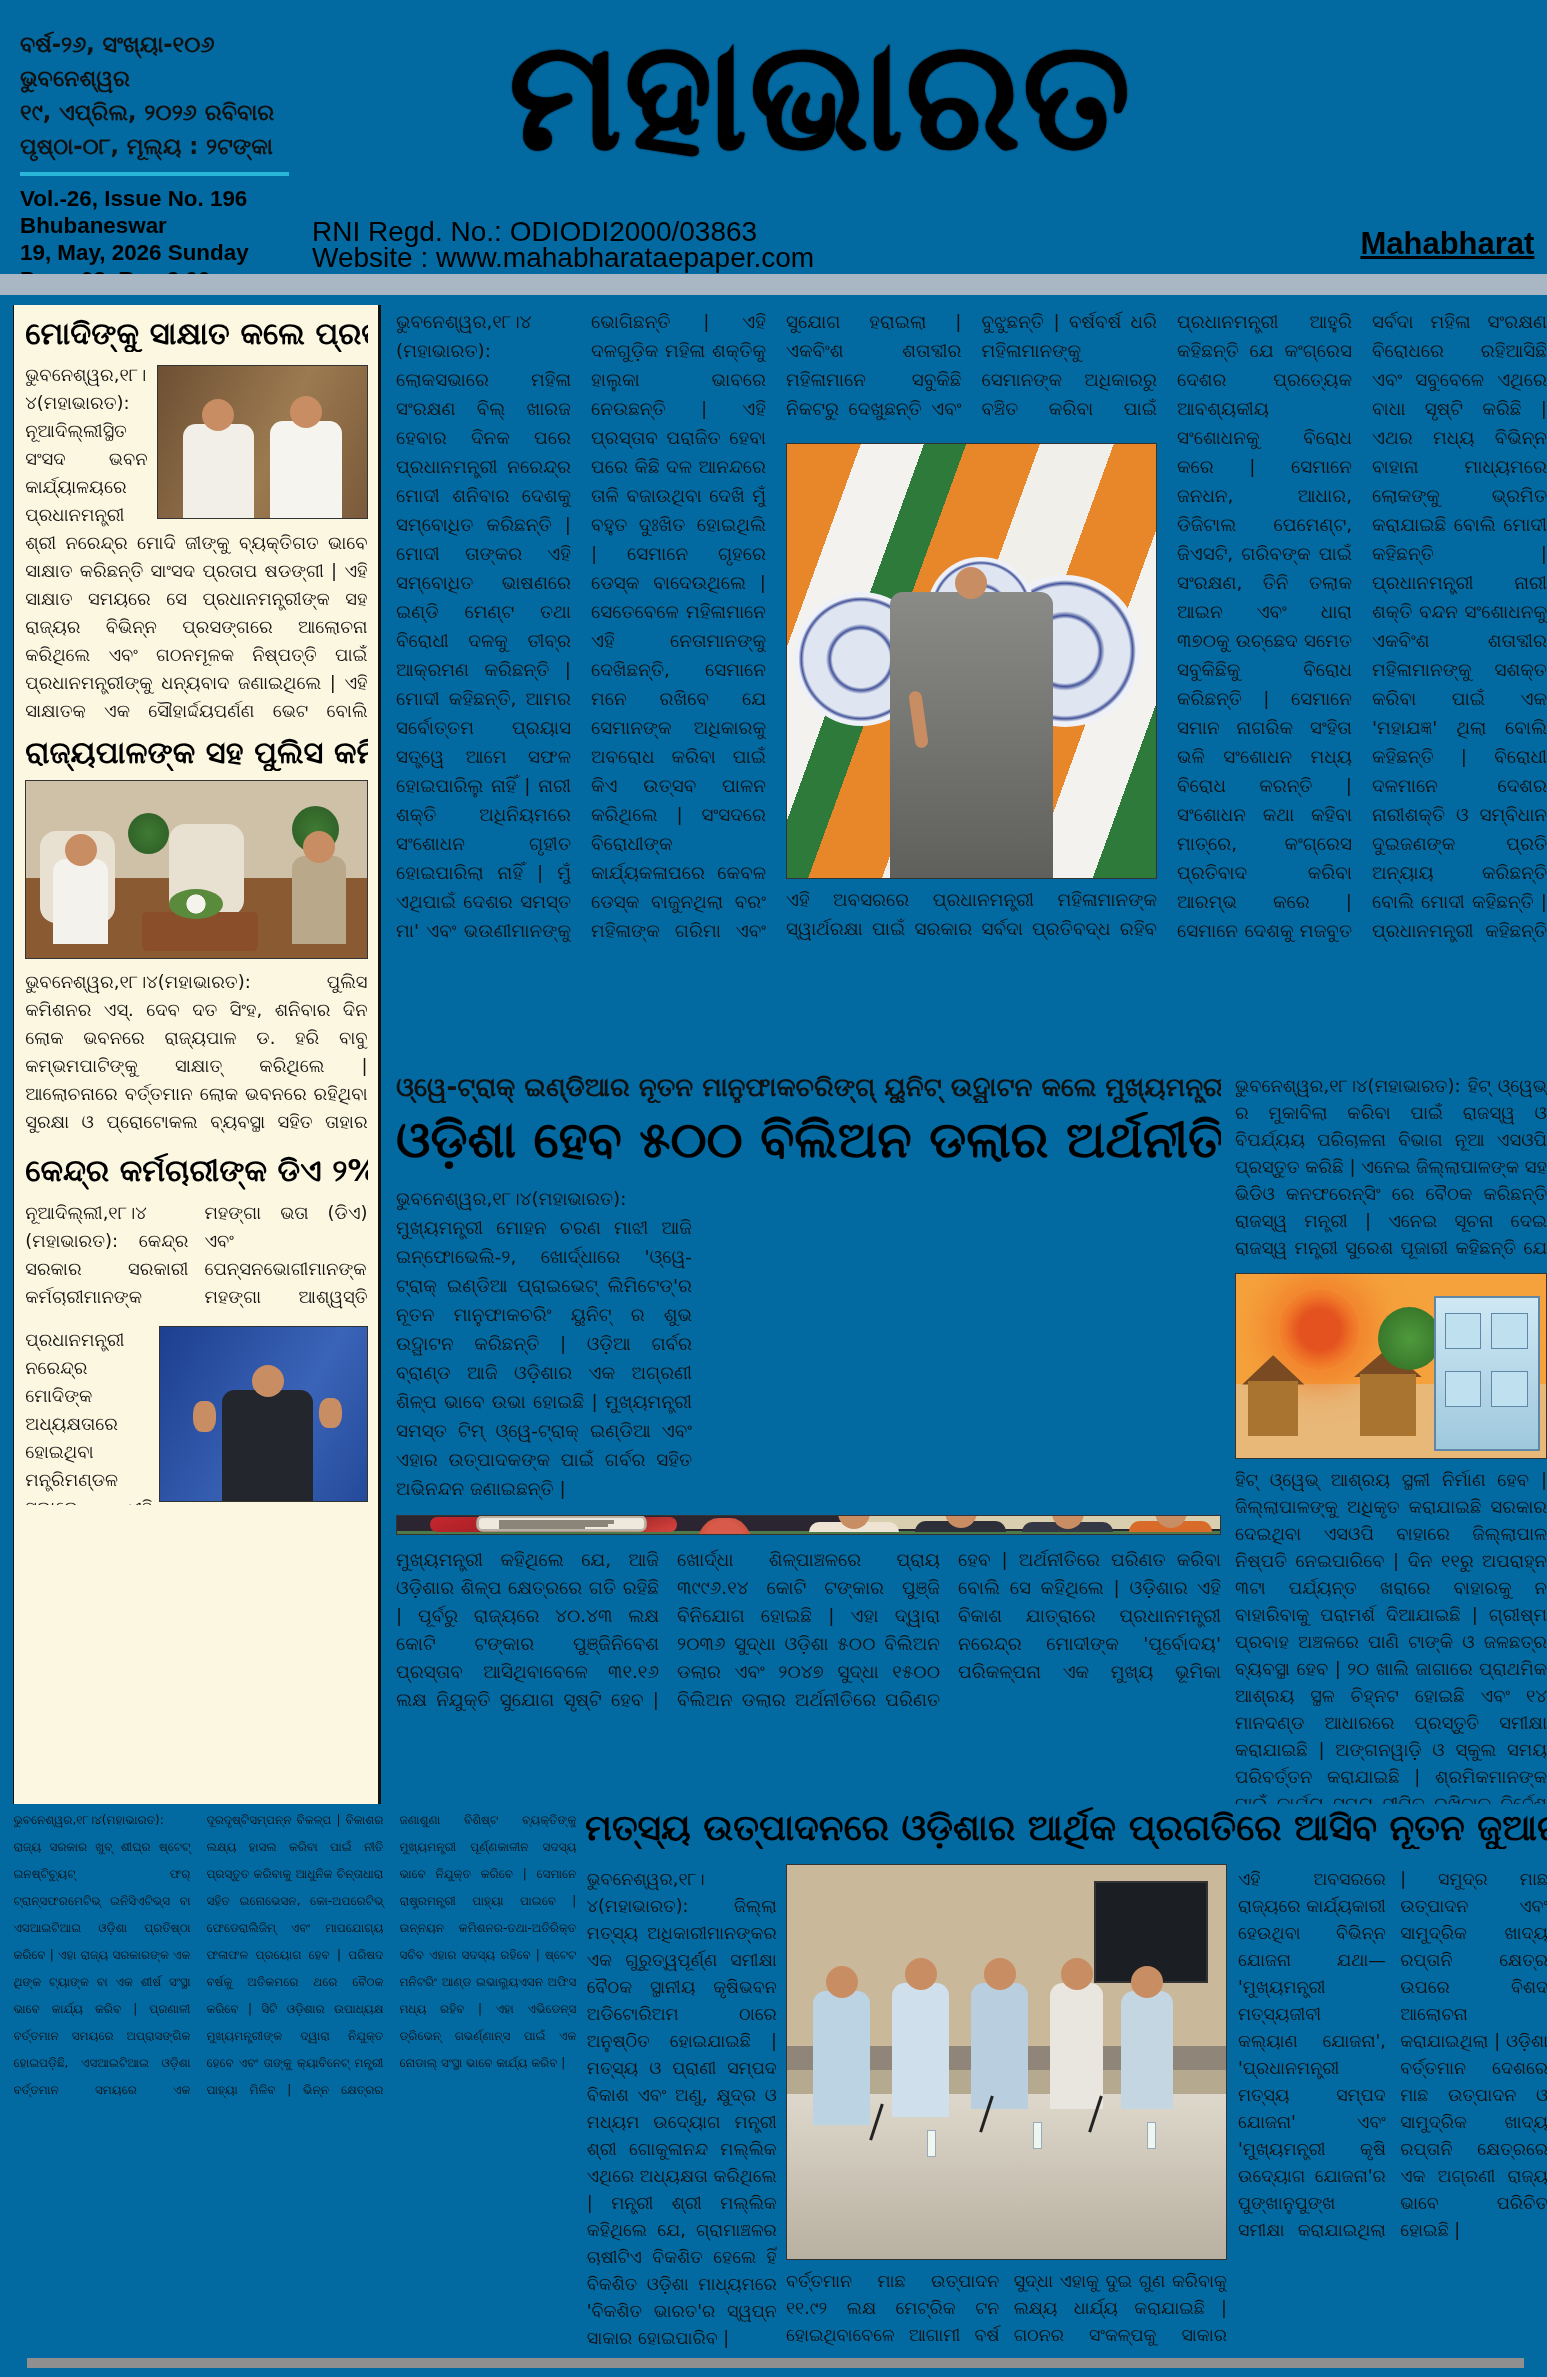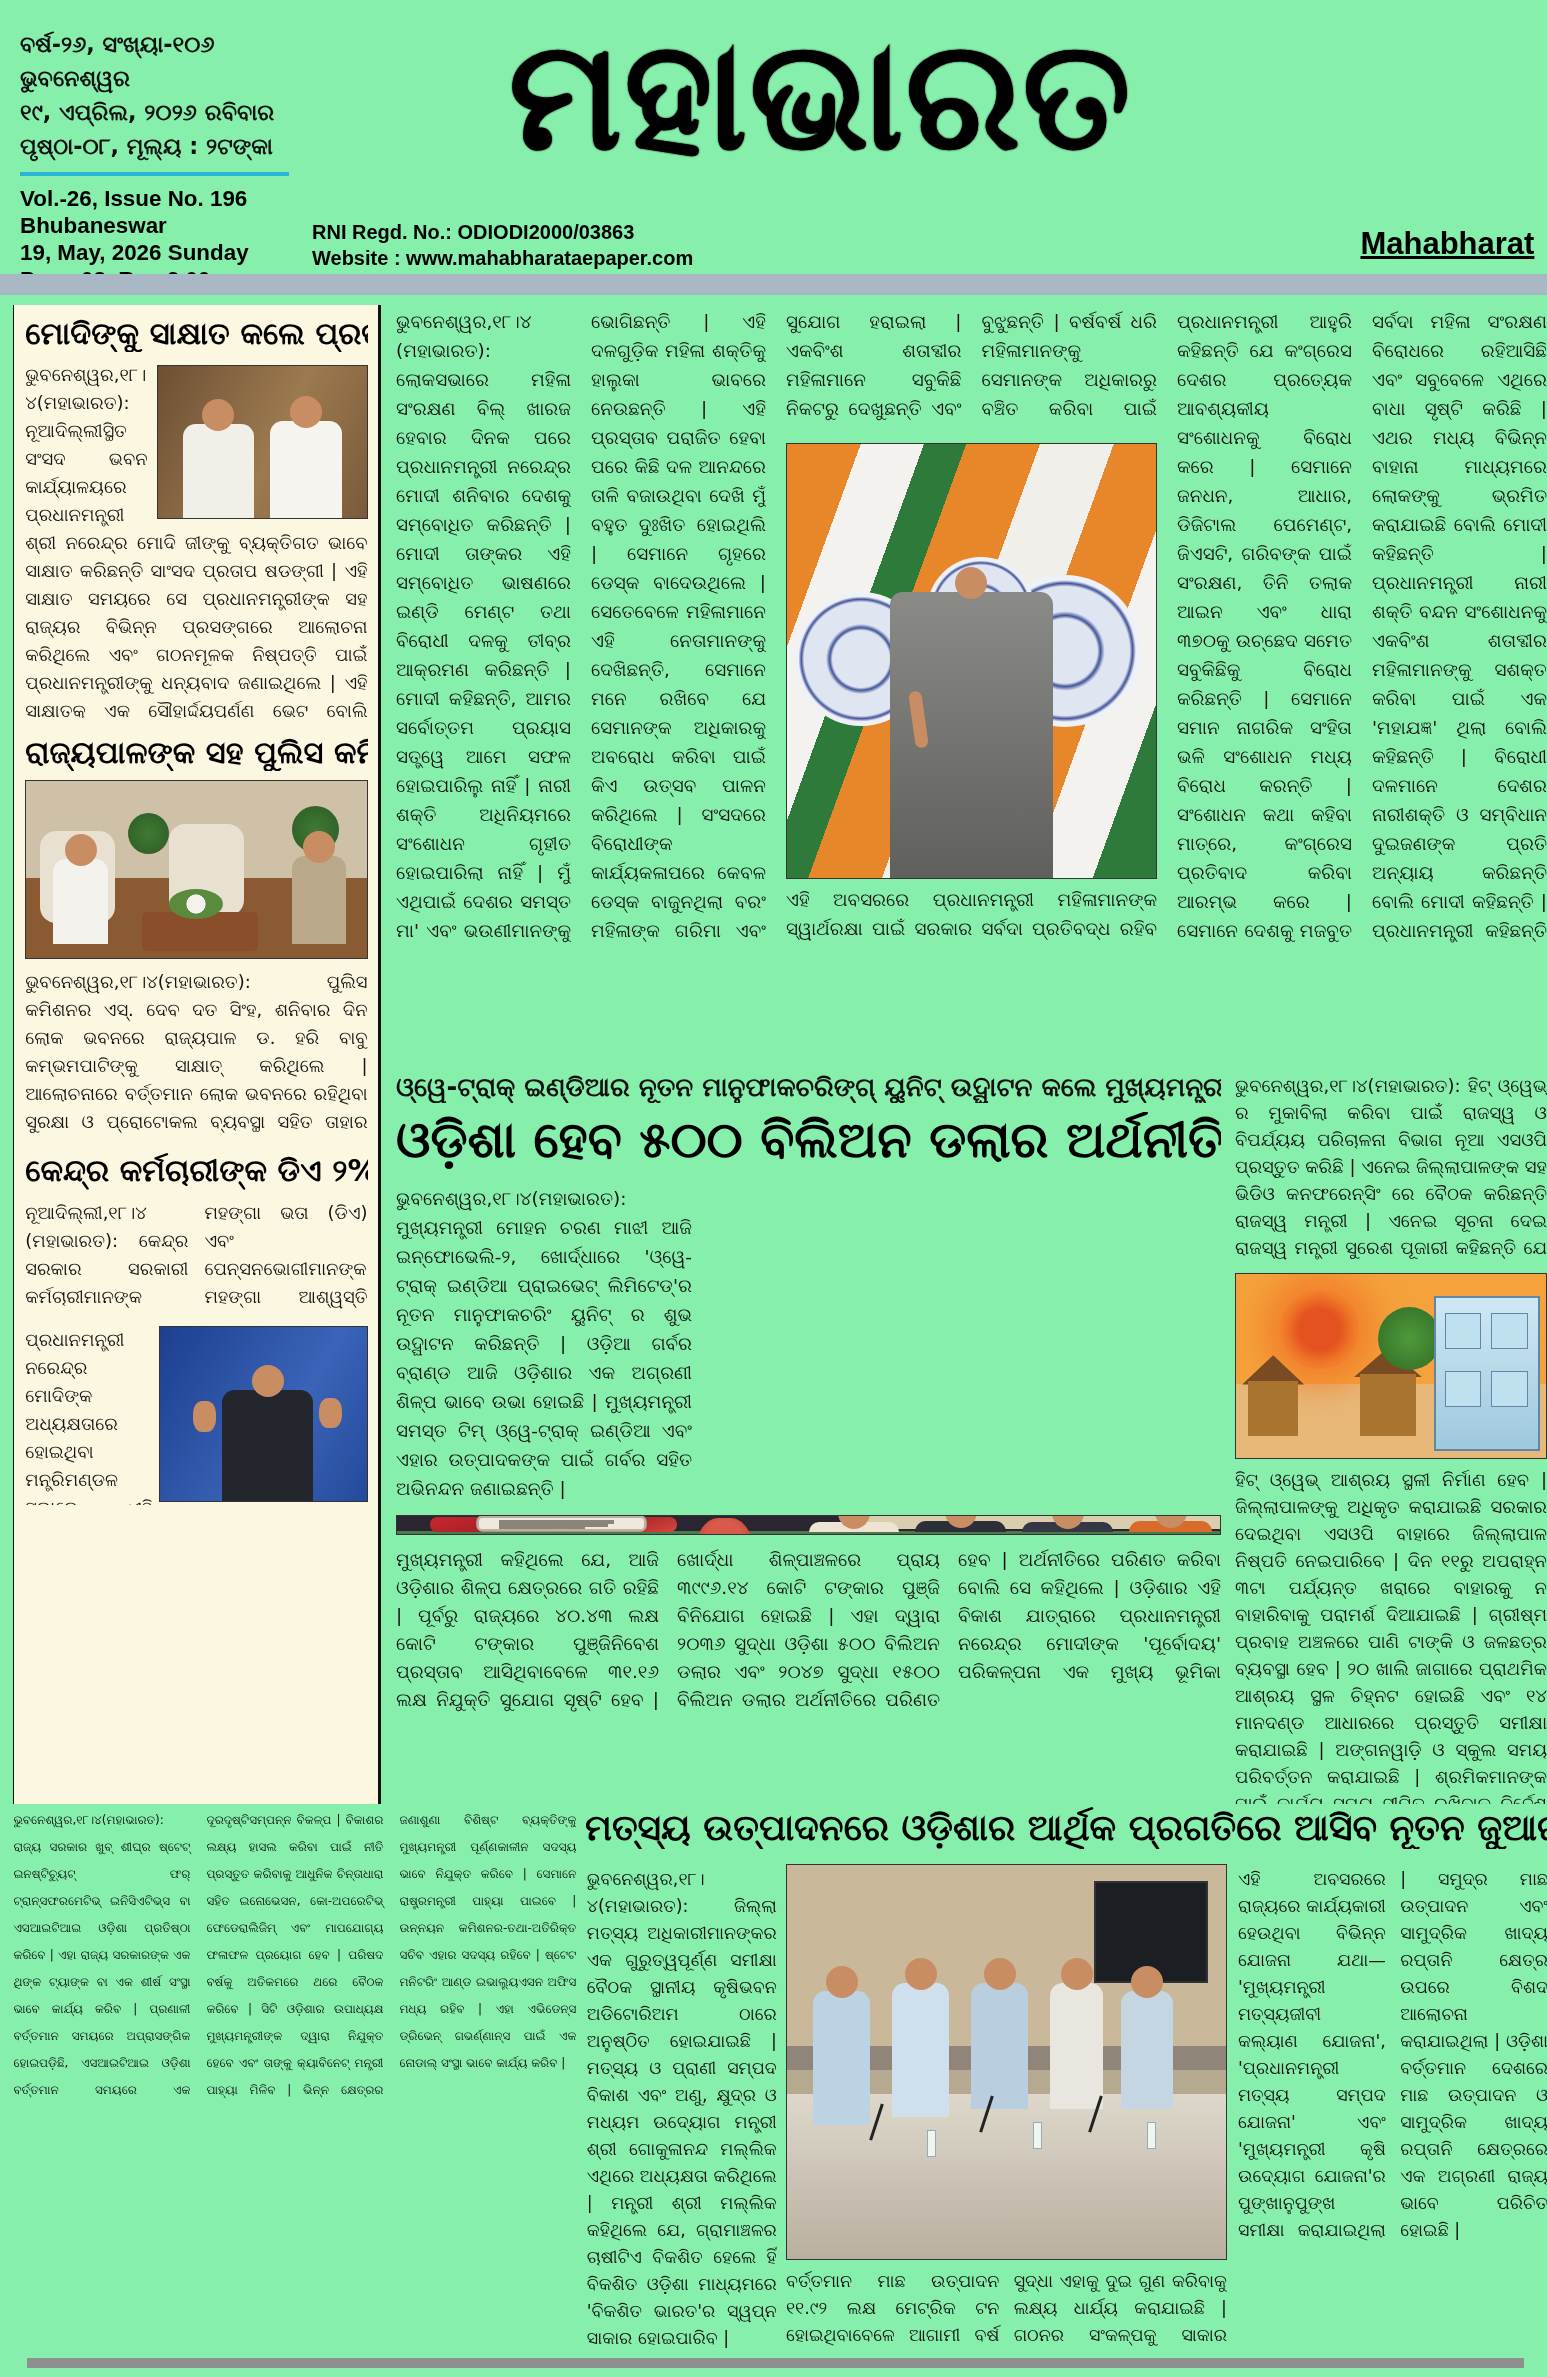--- a/index.html
+++ b/index.html
@@ -1,28 +1,28 @@
 <!DOCTYPE html>
 <html style="font-size:14.3px"><head>
 <meta charset="utf-8">
 <style>
   html,body{margin:0;padding:0;background:#e8e8e8;}
   *{box-sizing:border-box;}
   .page{
-    position:relative;width:1547px;height:2377px;margin:0 auto;background:#86efac;
+    position:relative;width:1547px;height:2377px;margin:0 auto;background:#0369a1;
     font-family:"DejaVu Sans",sans-serif;color:#111;overflow:hidden;
   }
   
   .mh-info{position:absolute;left:20px;top:27px;width:273px;font-weight:bold;font-size:22.4px;line-height:34px;color:#111;}
   .mh-rule{position:absolute;left:20px;top:172px;width:269px;height:3.6px;background:#2ab6d9;}
   .mh-info-en{position:absolute;left:20px;top:185px;width:273px;font-family:"Liberation Sans",sans-serif;font-weight:bold;font-size:22.4px;line-height:27px;color:#000;}
   .mh-title{position:absolute;left:287px;top:-16px;width:1067px;height:233px;text-align:center;
     font-size:152px;font-weight:900;line-height:224px;color:#000;letter-spacing:1.8px;white-space:nowrap;overflow:hidden;
     text-shadow:0 0 1.8px #000;}
-  .mh-rni{position:absolute;left:312px;top:219px;width:556px;font-family:"Liberation Sans",sans-serif;font-weight:bold;font-size:20px;line-height:26px;color:#000;}
+  .mh-rni{position:absolute;left:312px;top:219px;width:556px;font-family:"Liberation Sans",sans-serif;font-weight:normal;font-size:28px;line-height:26px;color:#000;}
   .mh-en-title{position:absolute;right:12.6px;top:226px;font-family:"Liberation Sans",sans-serif;font-weight:bold;font-size:31px;color:#000;text-decoration:underline;}
   .mh-bar{position:absolute;left:0px;top:274px;width:1547px;height:20.6px;background:#a9b6c4;}
   
   .left-col{position:absolute;left:13.4px;top:305px;width:368px;height:1499px;background:#fcf7e1;
     border-left:1.8px solid #111;border-right:3.6px solid #111;padding:7.2px 10.8px;overflow:hidden;}
   .story-h{font-weight:900;font-size:30.5px;line-height:1.2;color:#000;white-space:nowrap;overflow:hidden;margin:3.6px 0 9px 0;}
   .body-txt{font-size:18px;line-height:28px;text-align:justify;color:#141414;overflow:hidden;}
   .s1-body{height:357px;}
   .s2-photo{width:100%;height:179px;margin:1.8px 0 9px 0;}
   .s2-body{height:169px;}

